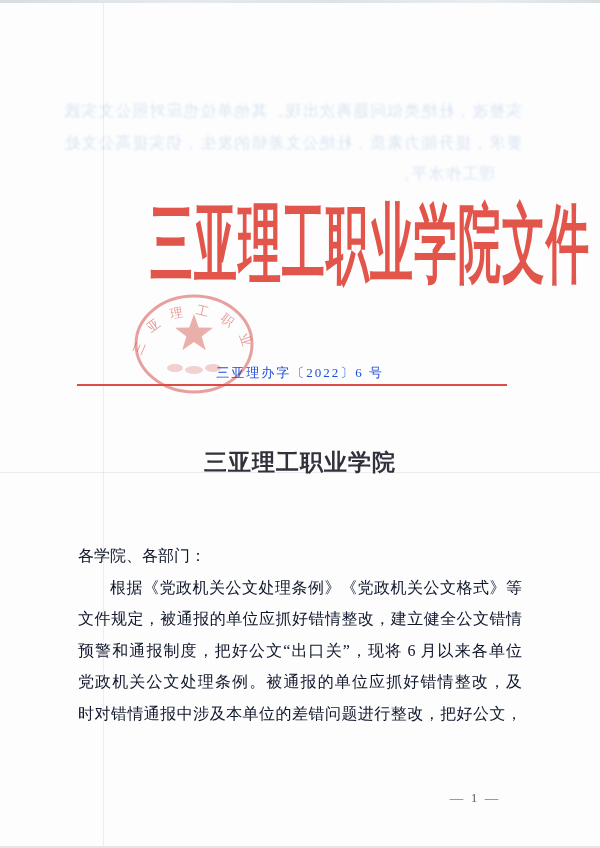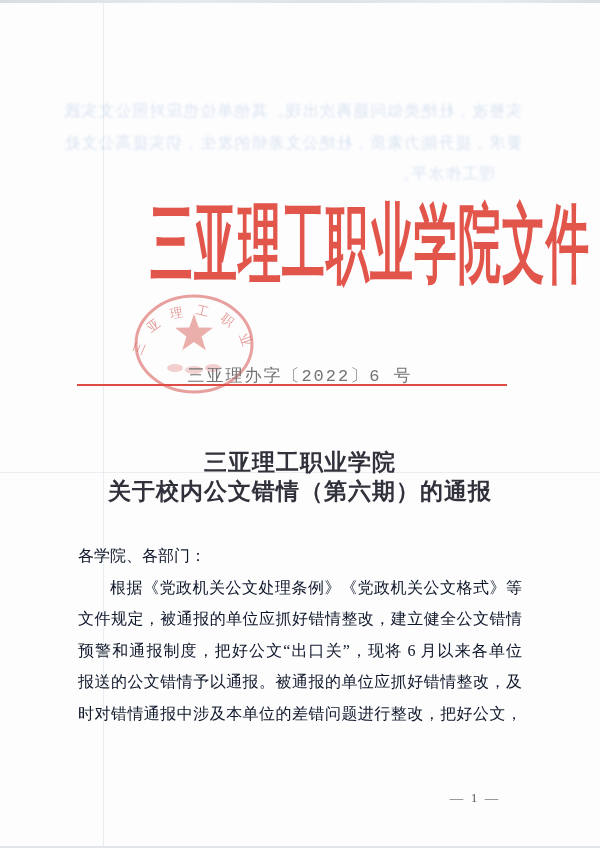--- a/index.html
+++ b/index.html
@@ -32,21 +32,21 @@
     position:absolute; top:197px; left:0; width:600px; height:94px;
     line-height:94px; text-align:center; white-space:nowrap;
     font-size:86px; font-weight:bold; color:#e2554b; letter-spacing:2px;
     transform:scaleX(0.5); transform-origin:300px 0;
   }
 
   .seal { position:absolute; left:131px; top:292px; }
 
   .doc-number {
     position:absolute; top:364px; left:0; width:600px; text-align:center;
-    font-size:17px; color:#737373; letter-spacing:2px;font-family:Liberation Mono, monospace;
+    font-size:13px; color:#1d4ed8; letter-spacing:2px;
   }
   .red-rule { position:absolute; left:77px; top:384px; width:430px; height:2px; background:#dd4d44; }
 
   .doc-title {
     position:absolute; top:449px; left:0; width:600px; text-align:center;
     font-size:23px; font-weight:bold; color:#30313a; line-height:28.5px;
     letter-spacing:1px;
   }
 
   .body-block { position:absolute; left:78px; top:540px; width:444px;
@@ -88,27 +88,26 @@
     <ellipse cx="63" cy="78" rx="9" ry="4" fill="rgba(214,90,82,0.26)"></ellipse>
     <ellipse cx="82" cy="76" rx="8" ry="4" fill="rgba(214,90,82,0.28)"></ellipse>
   </svg>
 
   <div class="doc-number">三亚理办字〔2022〕6 号</div>
 
   <div class="red-rule"></div>
 
   <div class="doc-title">
     <div>三亚理工职业学院</div>
-    <div>关于校内公文错情（第六期）的通报</div>
   </div>
 
   <div class="body-block">
     <div class="body-line">各学院、各部门：</div>
     <div class="body-line just indent">根据《党政机关公文处理条例》《党政机关公文格式》等</div>
     <div class="body-line just">文件规定，被通报的单位应抓好错情整改，建立健全公文错情</div>
     <div class="body-line just">预警和通报制度，把好公文“出口关”，现将 6 月以来各单位</div>
-    <div class="body-line just">报送的公文错情予以通报。被通报的单位应抓好错情整改，及</div>
+    <div class="body-line just">党政机关公文处理条例。被通报的单位应抓好错情整改，及</div>
     <div class="body-line just">时对错情通报中涉及本单位的差错问题进行整改，把好公文，</div>
   </div>
 
   <div class="page-number">— 1 —</div>
 
 </div>
 
 </body></html>

